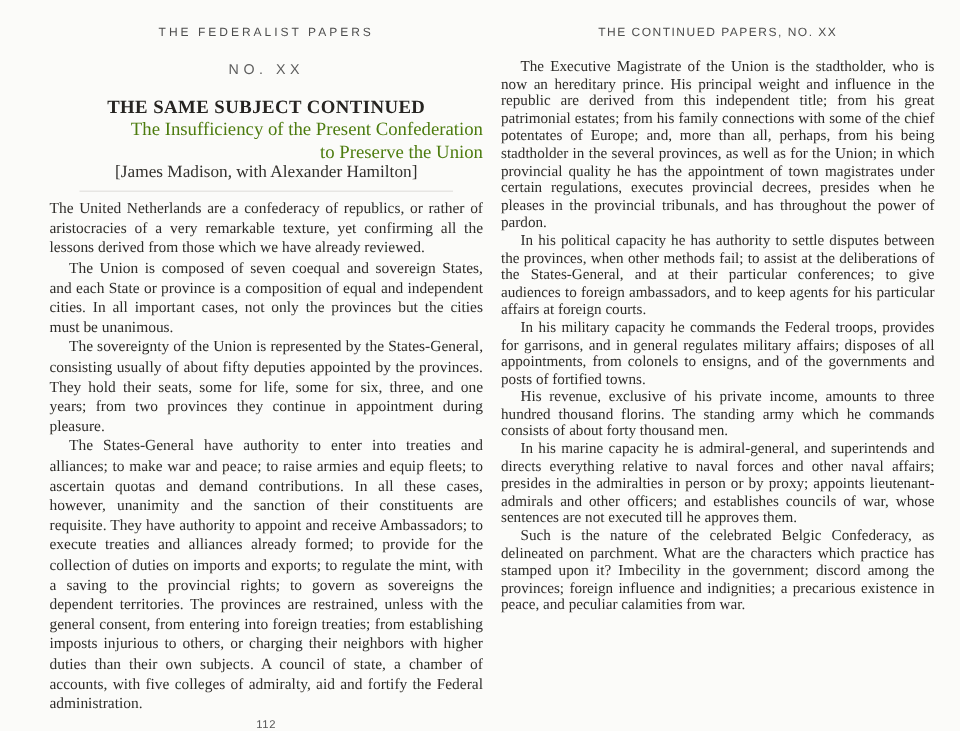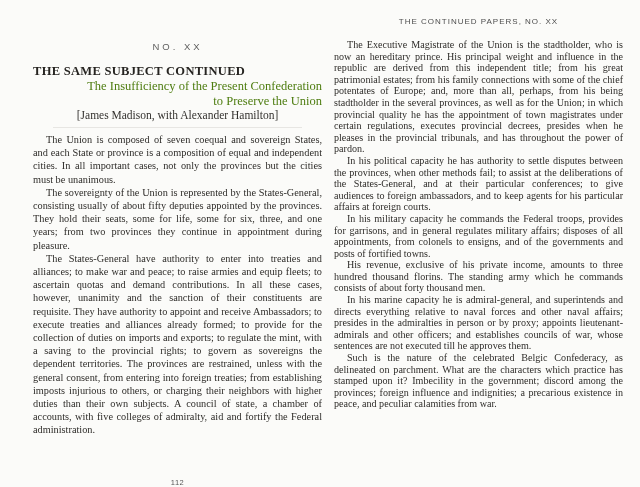--- a/index.html
+++ b/index.html
@@ -42,20 +42,21 @@
     text-align: center;
     font-family: Liberation Sans, sans-serif;
     font-size: 9.5px;
     letter-spacing: 3px;
     color: #5f5f5f;
     white-space: nowrap;
   }
   .chapter-title {
     position: absolute;
     top: 64px; left: 0; right: 0;
+    text-align: center;
     font-family: "Liberation Serif", serif;
     font-size: 12.5px;
     font-weight: 600;
     letter-spacing: 0.3px;
     color: #262421;
     white-space: nowrap;
   }
   .chapter-subtitle {
     position: absolute;
     top: 79px; left: 0; right: 0;
@@ -99,30 +100,32 @@
     letter-spacing: 0.5px;
     color: #555;
   }
 </style>
 </head>
 <body>
 
 <div class="book">
 
   <section class="page left">
+    <div class="running-head">THE FEDERALIST PAPERS</div>
     <div class="chapter-number">NO. XX</div>
     <div class="chapter-title">THE SAME SUBJECT CONTINUED</div>
     <div class="chapter-subtitle">
       <span>The Insufficiency of the Present Confederation</span><br>
       <span>to Preserve the Union</span>
     </div>
     <div class="attribution">[James Madison, with Alexander Hamilton]</div>
     <div class="section-rule"></div>
 
     <div class="body-text">
+      <p class="para noindent">The United Netherlands are a confederacy of republics, or rather of aristocracies of a very remarkable texture, yet confirming all the lessons derived from those which we have already reviewed.</p>
       <p class="para">The Union is composed of seven coequal and sovereign States, and each State or province is a composition of equal and independent cities. In all important cases, not only the provinces but the cities must be unanimous.</p>
       <p class="para">The sovereignty of the Union is represented by the States-General, consisting usually of about fifty deputies appointed by the provinces. They hold their seats, some for life, some for six, three, and one years; from two provinces they continue in appointment during pleasure.</p>
       <p class="para">The States-General have authority to enter into treaties and alliances; to make war and peace; to raise armies and equip fleets; to ascertain quotas and demand contributions. In all these cases, however, unanimity and the sanction of their constituents are requisite. They have authority to appoint and receive Ambassadors; to execute treaties and alliances already formed; to provide for the collection of duties on imports and exports; to regulate the mint, with a saving to the provincial rights; to govern as sovereigns the dependent territories. The provinces are restrained, unless with the general consent, from entering into foreign treaties; from establishing imposts injurious to others, or charging their neighbors with higher duties than their own subjects. A council of state, a chamber of accounts, with five colleges of admiralty, aid and fortify the Federal administration.</p>
     </div>
 
     <div class="page-number">112</div>
   </section>
 
   <section class="page right">
     <div class="running-head">THE CONTINUED PAPERS, NO. XX</div>

